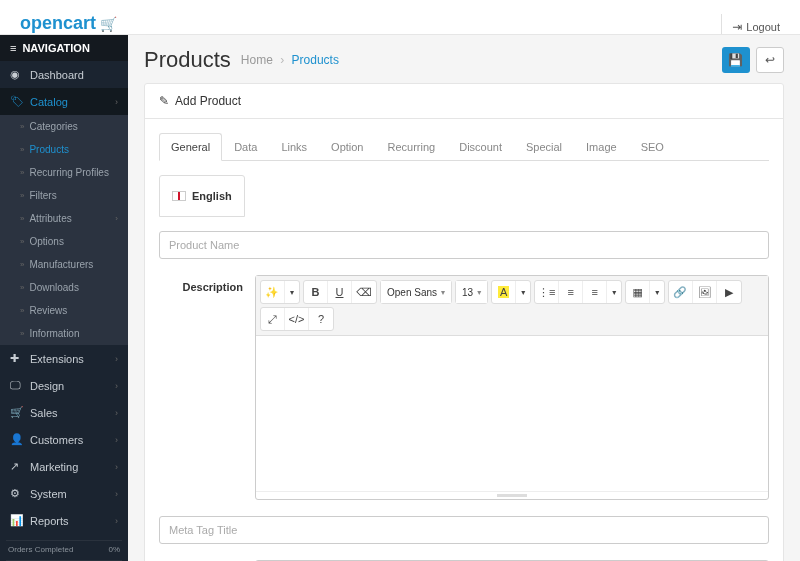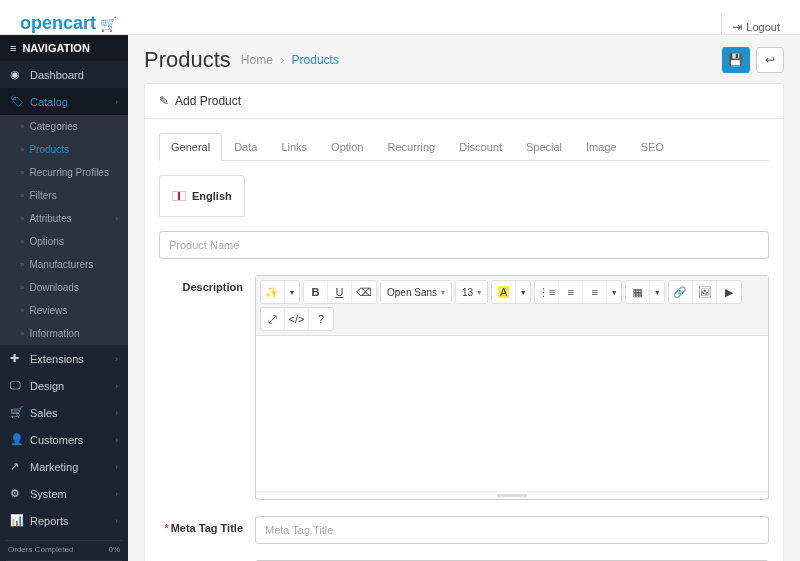--- a/index.html
+++ b/index.html
@@ -289,21 +289,20 @@
               </div>
               <div class="editor-body"></div>
               <div class="editor-resize">
                   <div class="grip"></div>
                 </div>
             </div>
           </div>
         </div>
 
         <div class="form-row">
-          <div class="form-label"><span class="required">*</span><span>Meta Tag Title</span></div>
           <div class="form-field"><input class="input" placeholder="Meta Tag Title" style=""></div>
         </div>
 
         <div class="form-row">
           <div class="form-label">Meta Tag Description</div>
           <div class="form-field"><textarea class="textarea" placeholder="Meta Tag Description" style=""></textarea></div>
         </div>
       </div>
     </div>
   </div>

